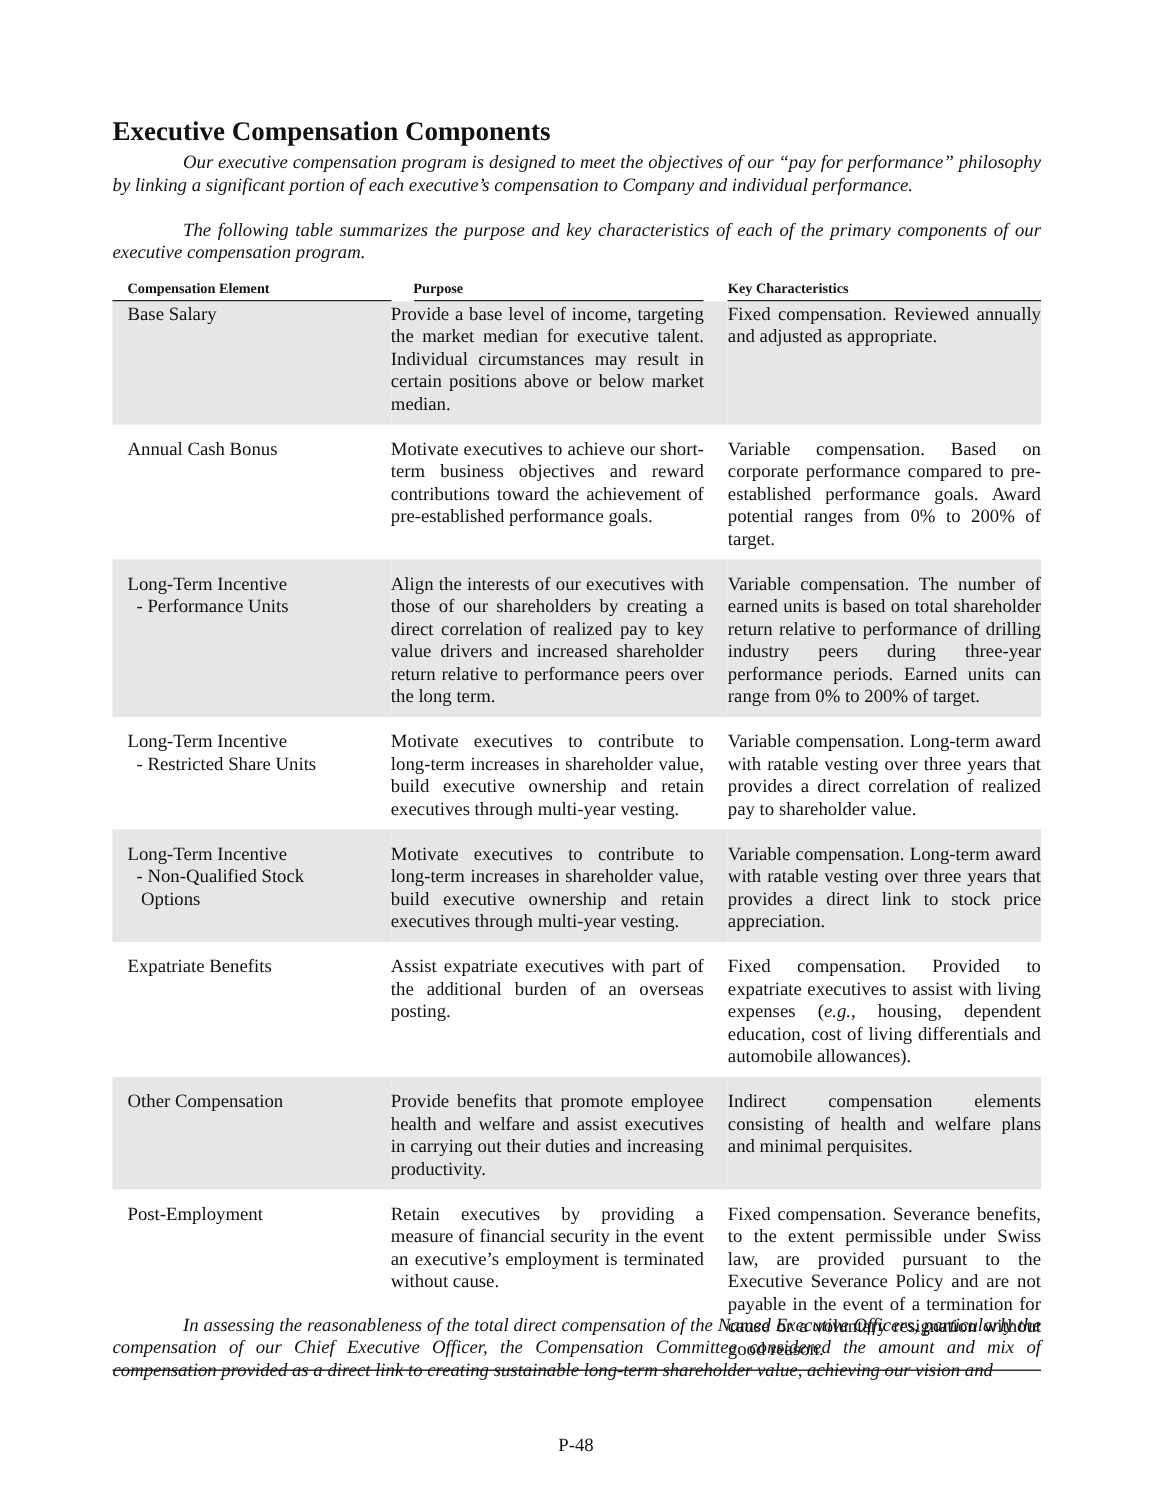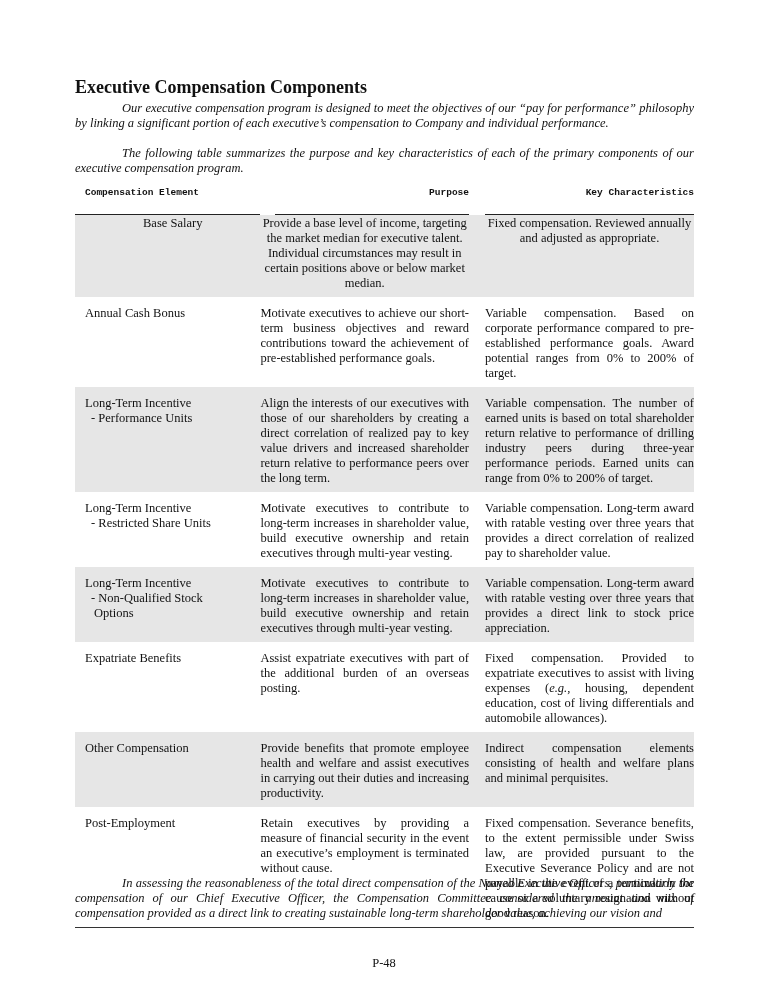--- a/index.html
+++ b/index.html
@@ -9,30 +9,30 @@
   .heading { position: absolute; top: 77px; left: 0; font-weight: bold; font-size: 18px; }
   .para { position: absolute; left: 0; width: 619px; font-size: 12.5px; line-height: 15px;
           text-align: justify; text-indent: 47px; margin: 0; font-style: italic; }
   .p1 { top: 101px; }
   .p2 { top: 146px; }
   .p3 { top: 876px; }
   table { position: absolute; top: 187px; left: 0; width: 619px; border-collapse: collapse;
           font-size: 12.5px; line-height: 15px; }
   th { font-size: 9.5px; font-weight: bold; padding: 0 0 0 0; height: 12px; line-height: 12px;
        vertical-align: bottom; }
-  th .hd { display: block; border-bottom: 1.2px solid #222; padding-bottom: 15px; font-family: Liberation Mono, monospace; }
+  th .hd { display: block; border-bottom: 1.2px solid #222; padding-bottom: 1px; }
   th.c1 .hd { text-align: left; padding-left: 10px; }
-  th.c2 .hd, th.c3 .hd { text-align: right; }
+  th.c2 .hd, th.c3 .hd { text-align: left; }
   td { vertical-align: top; padding: 1px 0 6px 0; }
   td.c1 { width: 178px; padding-left: 10px; text-align: left; }
   td.c2 { width: 212px; padding-right: 16px; text-align: justify; }
   td.c3 { width: 212px; text-align: justify; }
   tr.shade td { background: #e6e6e6; }
   tr.row td { padding-top: 9px; }
-  tr.first td { padding-top: 1px; text-align: center; }
+  tr.first td { padding-top: 1px; }
   tr.last td { border-bottom: 1.2px solid #333; }
   .sub { display: block; padding-left: 6px; }
   .sub2 { display: block; padding-left: 9px; }
   .footer { position: absolute; top: 956px; left: 0; width: 768px; text-align: center; font-size: 12.5px; }
 </style>
 </head>
 <body>
 
 <div class="page">
   <div class="heading">Executive Compensation Components</div>

